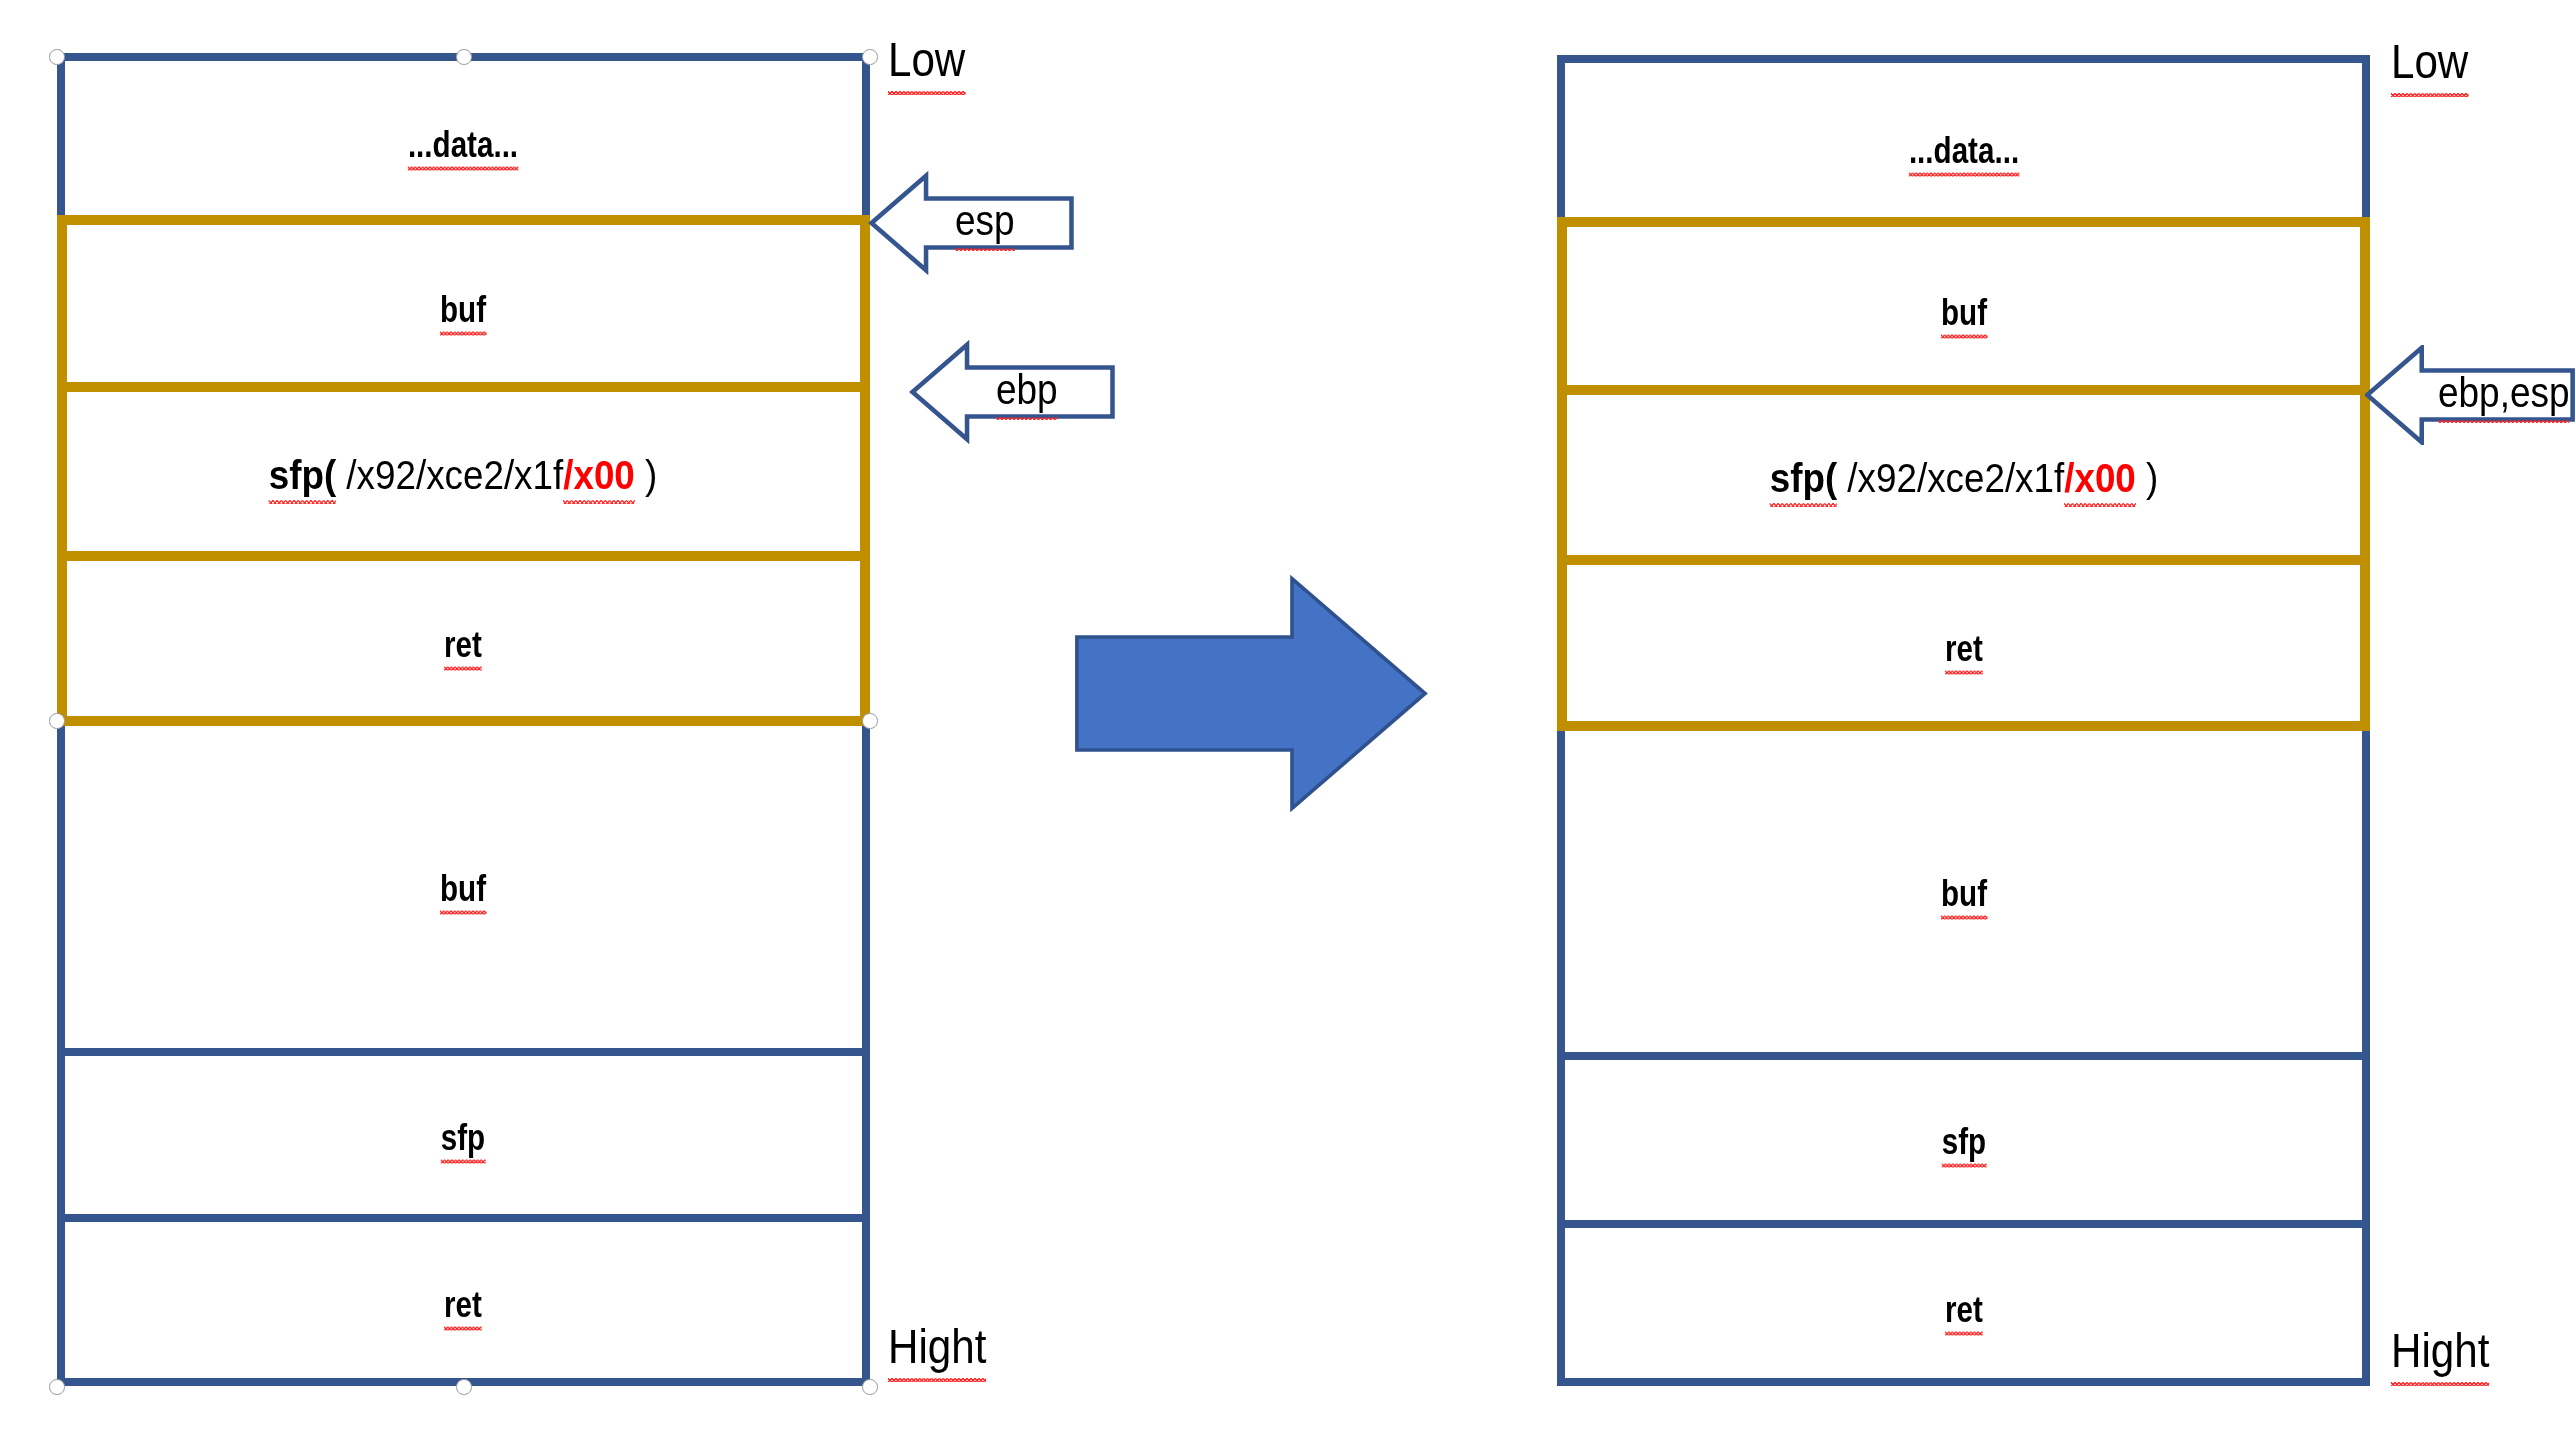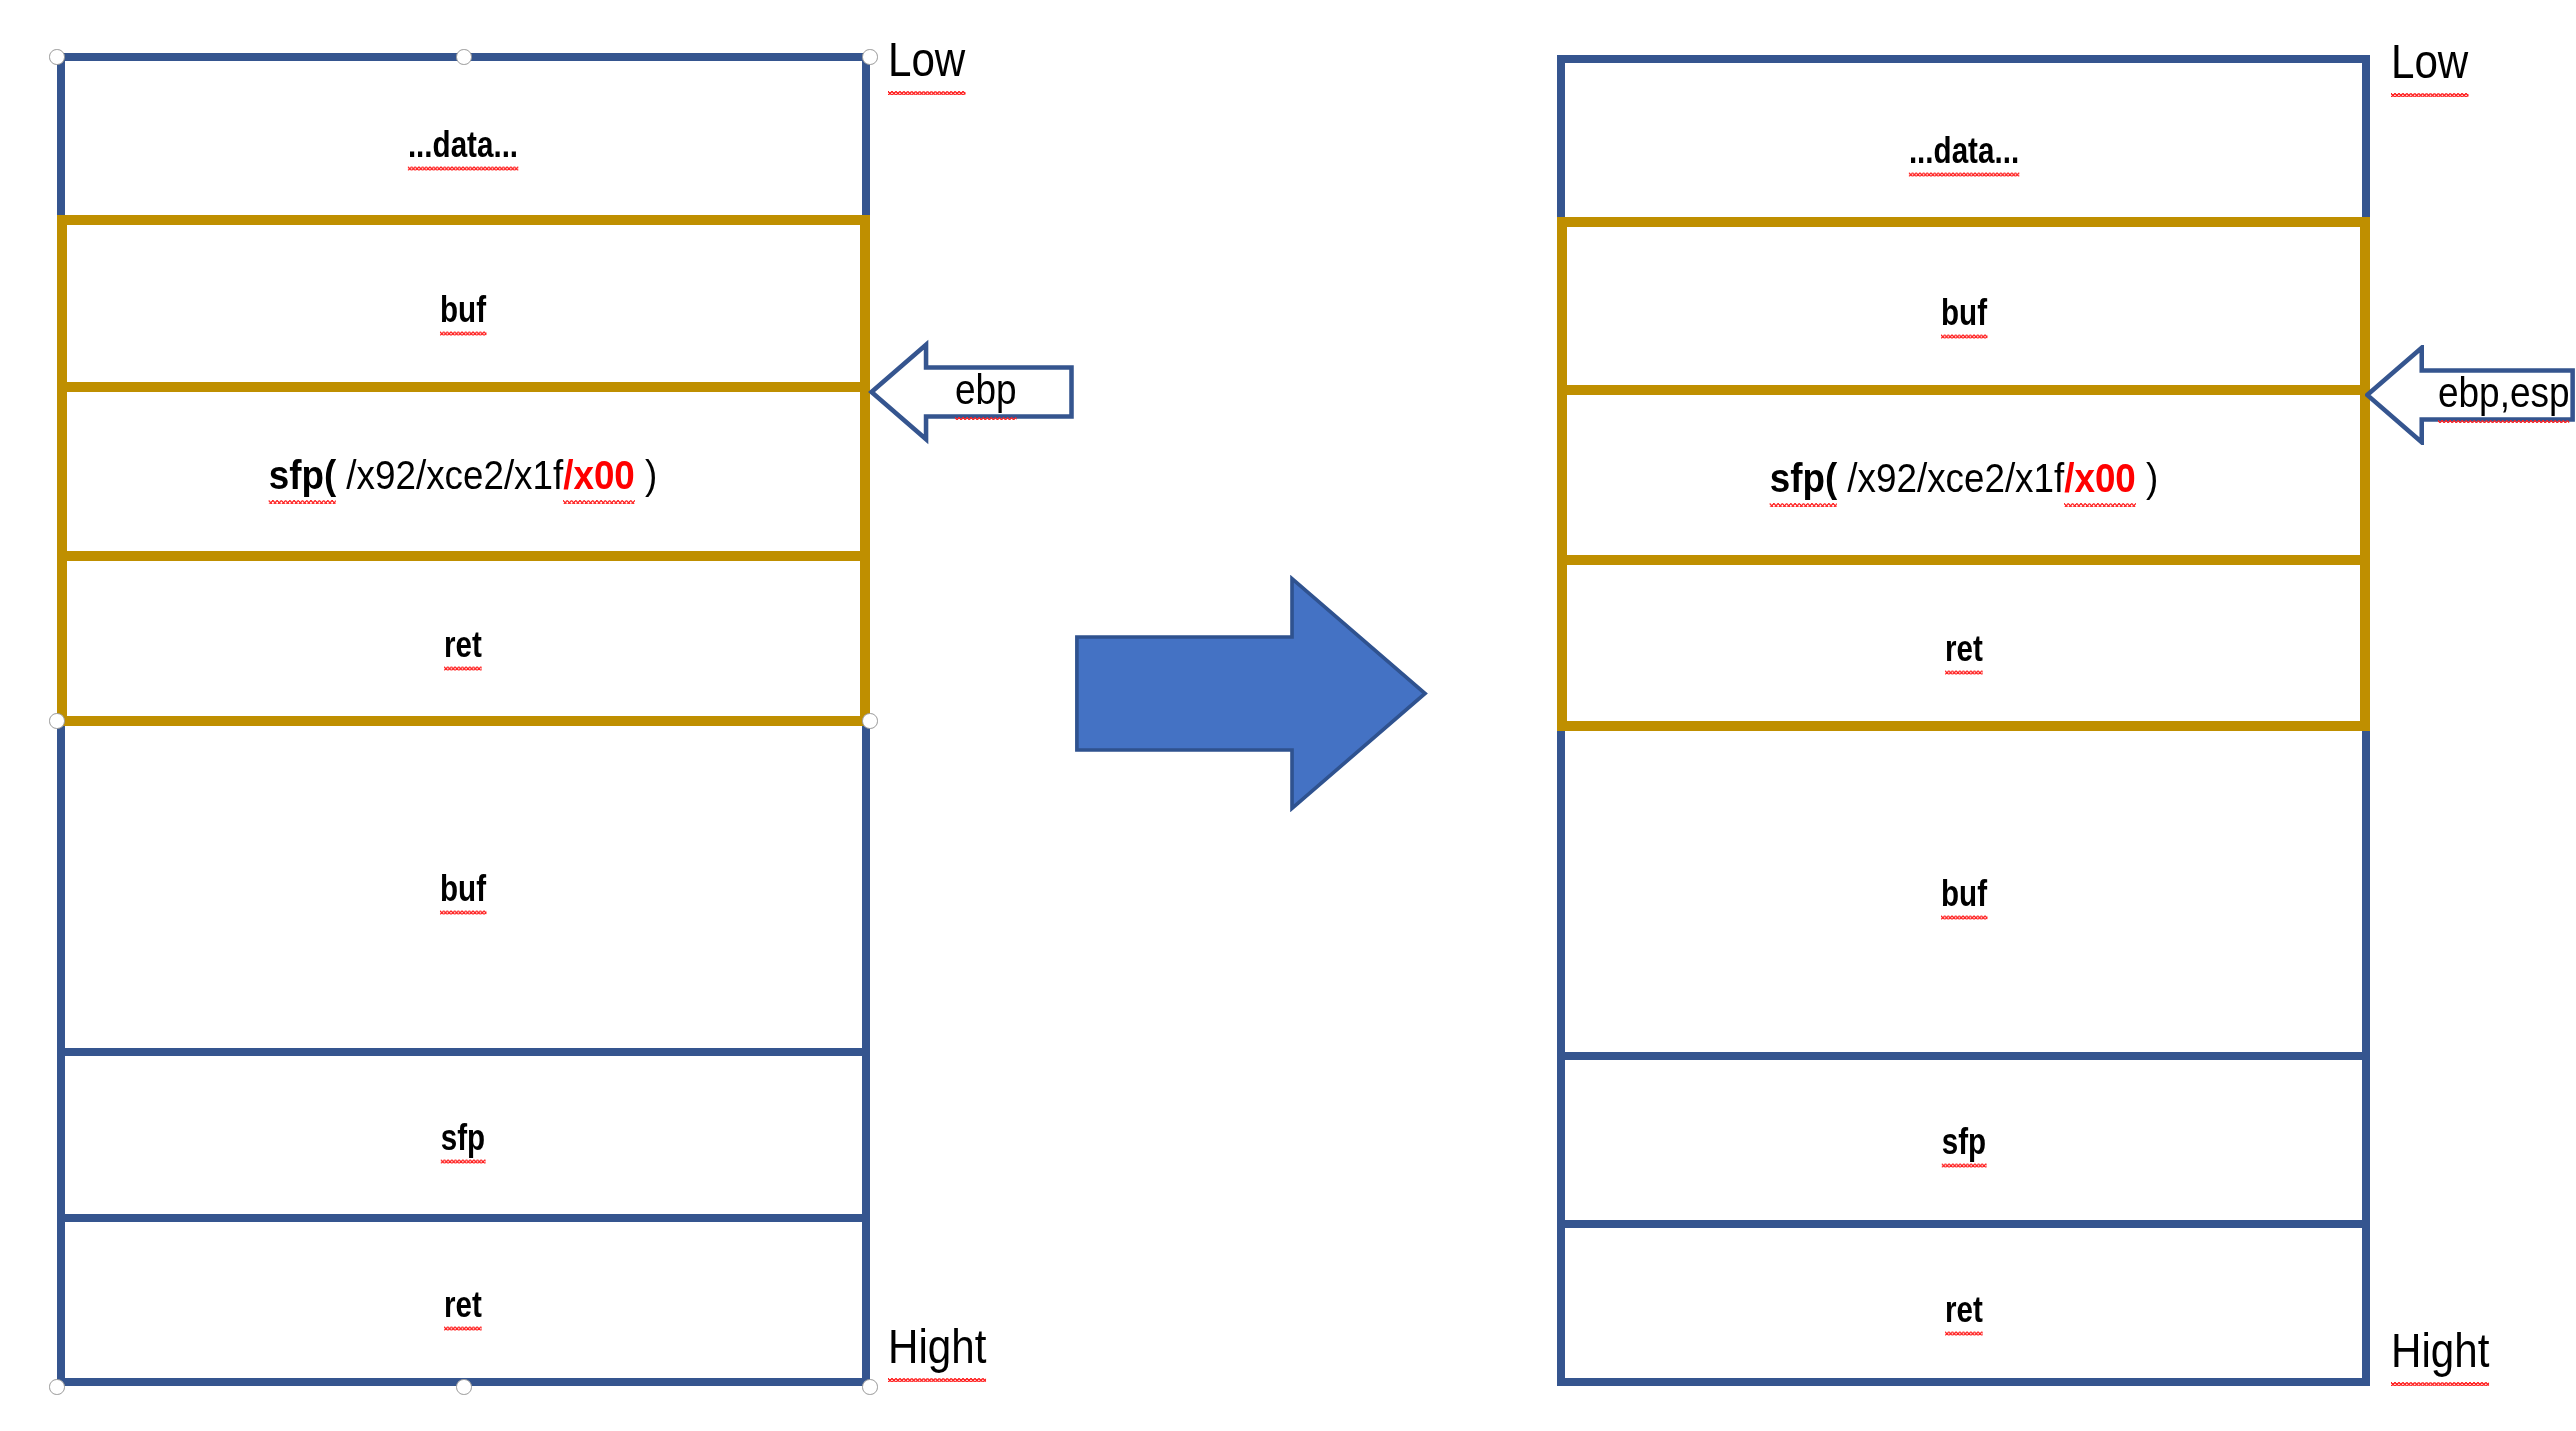--- a/index.html
+++ b/index.html
@@ -167,22 +167,30 @@
       <span class="sq">ret</span>
     </div>
 
     <div class="edge-label" style="left:888px; top:35px;">
       <span class="sq">Low</span>
     </div>
     <div class="edge-label" style="left:888px; top:1322px;">
       <span class="sq">Hight</span>
     </div>
 
-
-    <div class="callout" style="left:869px; top:342px; width:245px; height:100px;">
+    <div class="callout" style="left:869px; top:173px; width:245px; height:100px;">
+      <svg width="245" height="100" viewBox="0 0 268 110">
+        <path d="M 2 55 L 62 3 L 62 28 L 222 28 L 222 82 L 62 82 L 62 107 Z" fill="#ffffff" stroke="#35558F" stroke-width="5" stroke-linejoin="miter"></path>
+      </svg>
+      <div class="ctext" style="left:86px; top:27px;">
+        <span class="sq">esp</span>
+      </div>
+    </div>
+
+    <div class="callout" style="left:910px; top:342px; width:245px; height:100px;">
       <svg width="245" height="100" viewBox="0 0 268 110">
         <path d="M 2 55 L 62 3 L 62 28 L 222 28 L 222 82 L 62 82 L 62 107 Z" fill="#ffffff" stroke="#35558F" stroke-width="5" stroke-linejoin="miter"></path>
       </svg>
       <div class="ctext" style="left:86px; top:27px;">
         <span class="sq">ebp</span>
       </div>
     </div>
 
     <div class="handle" style="left:49px;  top:49px;"></div>
     <div class="handle" style="left:456px; top:49px;"></div>

